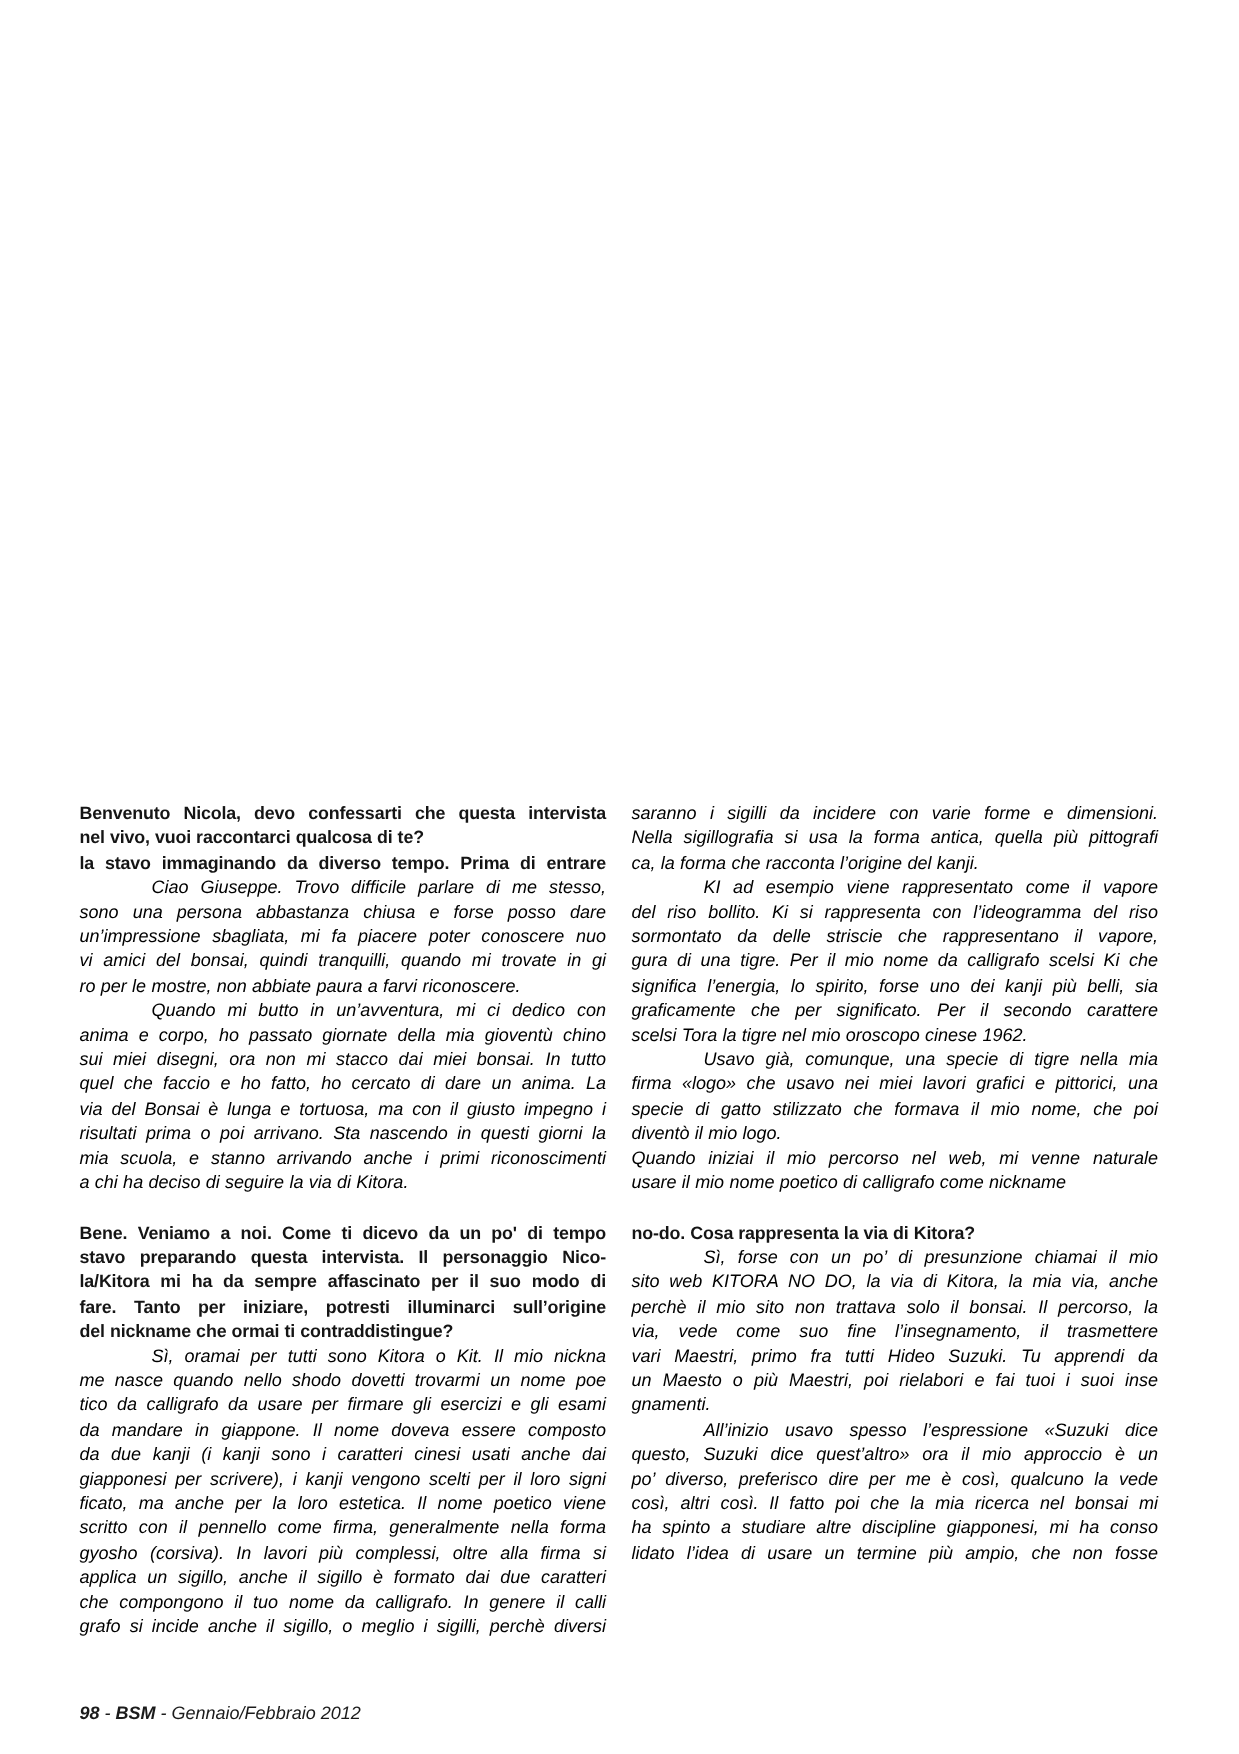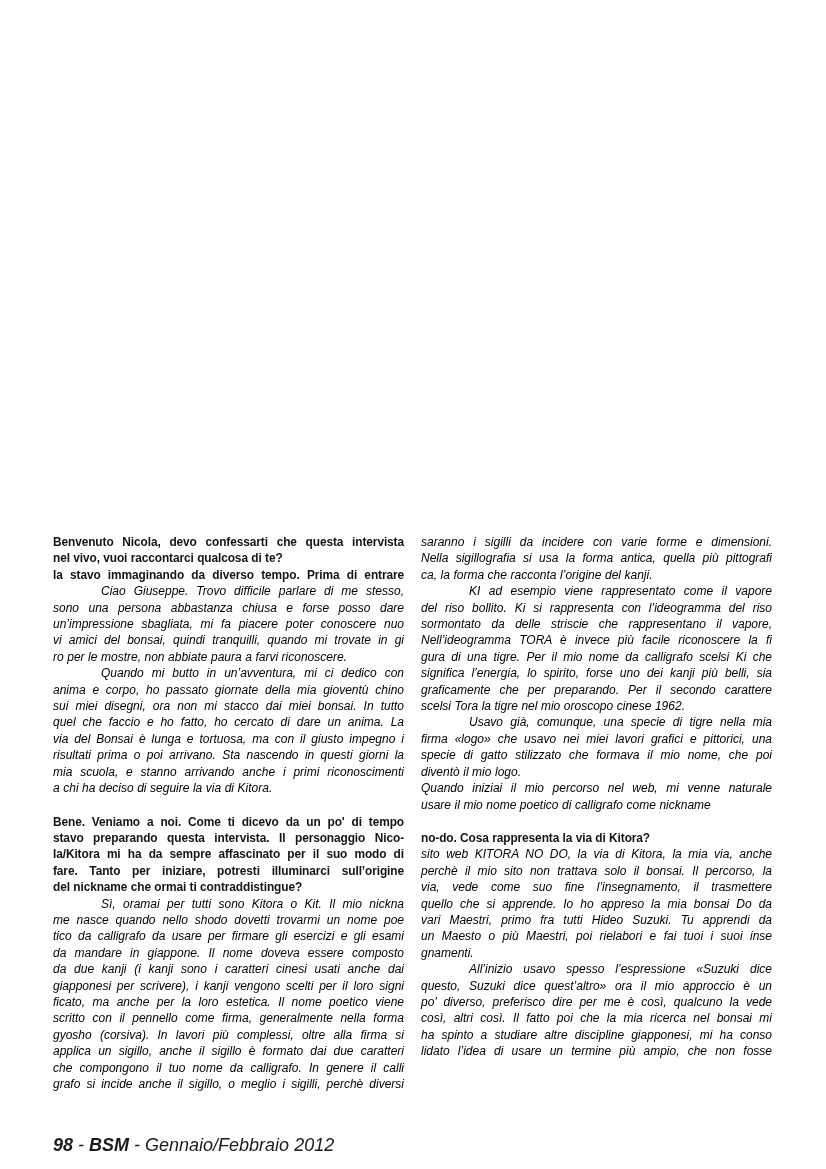--- a/index.html
+++ b/index.html
@@ -46,21 +46,21 @@
     color: #151515;
   }
   .answer .ln {
     font-style: italic;
     color: #000000;
   }
   .footer {
     position: absolute;
     left: 53px;
     top: 1135px;
-    font-size: 18px;
+    font-size: 12px;
     font-style: italic;
     color: #1b1b1b;
     text-align: right;
   }
   .footer .bold { font-weight: bold; }
 </style>
 </head>
 <body>
 
 <div class="page">
@@ -114,44 +114,43 @@
     <div class="col">
         <div class="block answer">
           <div class="ln">saranno i sigilli da incidere con varie forme e dimensioni.</div>
           <div class="ln">Nella sigillografia si usa la forma antica, quella più pittografi</div>
           <div class="ln last">ca, la forma che racconta l’origine del kanji.</div>
         </div>
         <div class="block answer">
           <div class="ln ind">KI ad esempio viene rappresentato come il vapore</div>
           <div class="ln">del riso bollito. Ki si rappresenta con l’ideogramma del riso</div>
           <div class="ln">sormontato da delle striscie che rappresentano il vapore,</div>
-          <div class="ln">Nell’ideogramma TORA è invece più facile riconoscere la fi</div>
           <div class="ln">gura di una tigre. Per il mio nome da calligrafo scelsi Ki che</div>
           <div class="ln">significa l’energia, lo spirito, forse uno dei kanji più belli, sia</div>
-          <div class="ln">graficamente che per preparando. Per il secondo carattere</div>
+          <div class="ln">graficamente che per significato. Per il secondo carattere</div>
           <div class="ln last">scelsi Tora la tigre nel mio oroscopo cinese 1962.</div>
         </div>
         <div class="block answer">
           <div class="ln ind">Usavo già, comunque, una specie di tigre nella mia</div>
           <div class="ln">firma «logo» che usavo nei miei lavori grafici e pittorici, una</div>
           <div class="ln">specie di gatto stilizzato che formava il mio nome, che poi</div>
           <div class="ln last">diventò il mio logo.</div>
         </div>
         <div class="block answer">
           <div class="ln">Quando iniziai il mio percorso nel web, mi venne naturale</div>
           <div class="ln last">usare il mio nome poetico di calligrafo come nickname</div>
         </div>
         <div class="block question gap">
           <div class="ln last">no-do. Cosa rappresenta la via di Kitora?</div>
         </div>
         <div class="block answer">
+          <div class="ln ind">Sì, forse con un po’ di presunzione chiamai il mio</div>
           <div class="ln">sito web KITORA NO DO, la via di Kitora, la mia via, anche</div>
           <div class="ln">perchè il mio sito non trattava solo il bonsai. Il percorso, la</div>
           <div class="ln">via, vede come suo fine l’insegnamento, il trasmettere</div>
-          <div class="ln">quello che si apprende. Io ho appreso la mia bonsai Do da</div>
           <div class="ln">vari Maestri, primo fra tutti Hideo Suzuki. Tu apprendi da</div>
           <div class="ln">un Maesto o più Maestri, poi rielabori e fai tuoi i suoi inse</div>
           <div class="ln last">gnamenti.</div>
         </div>
         <div class="block answer">
           <div class="ln ind">All’inizio usavo spesso l’espressione «Suzuki dice</div>
           <div class="ln">questo, Suzuki dice quest’altro» ora il mio approccio è un</div>
           <div class="ln">po’ diverso, preferisco dire per me è così, qualcuno la vede</div>
           <div class="ln">così, altri così. Il fatto poi che la mia ricerca nel bonsai mi</div>
           <div class="ln">ha spinto a studiare altre discipline giapponesi, mi ha conso</div>

